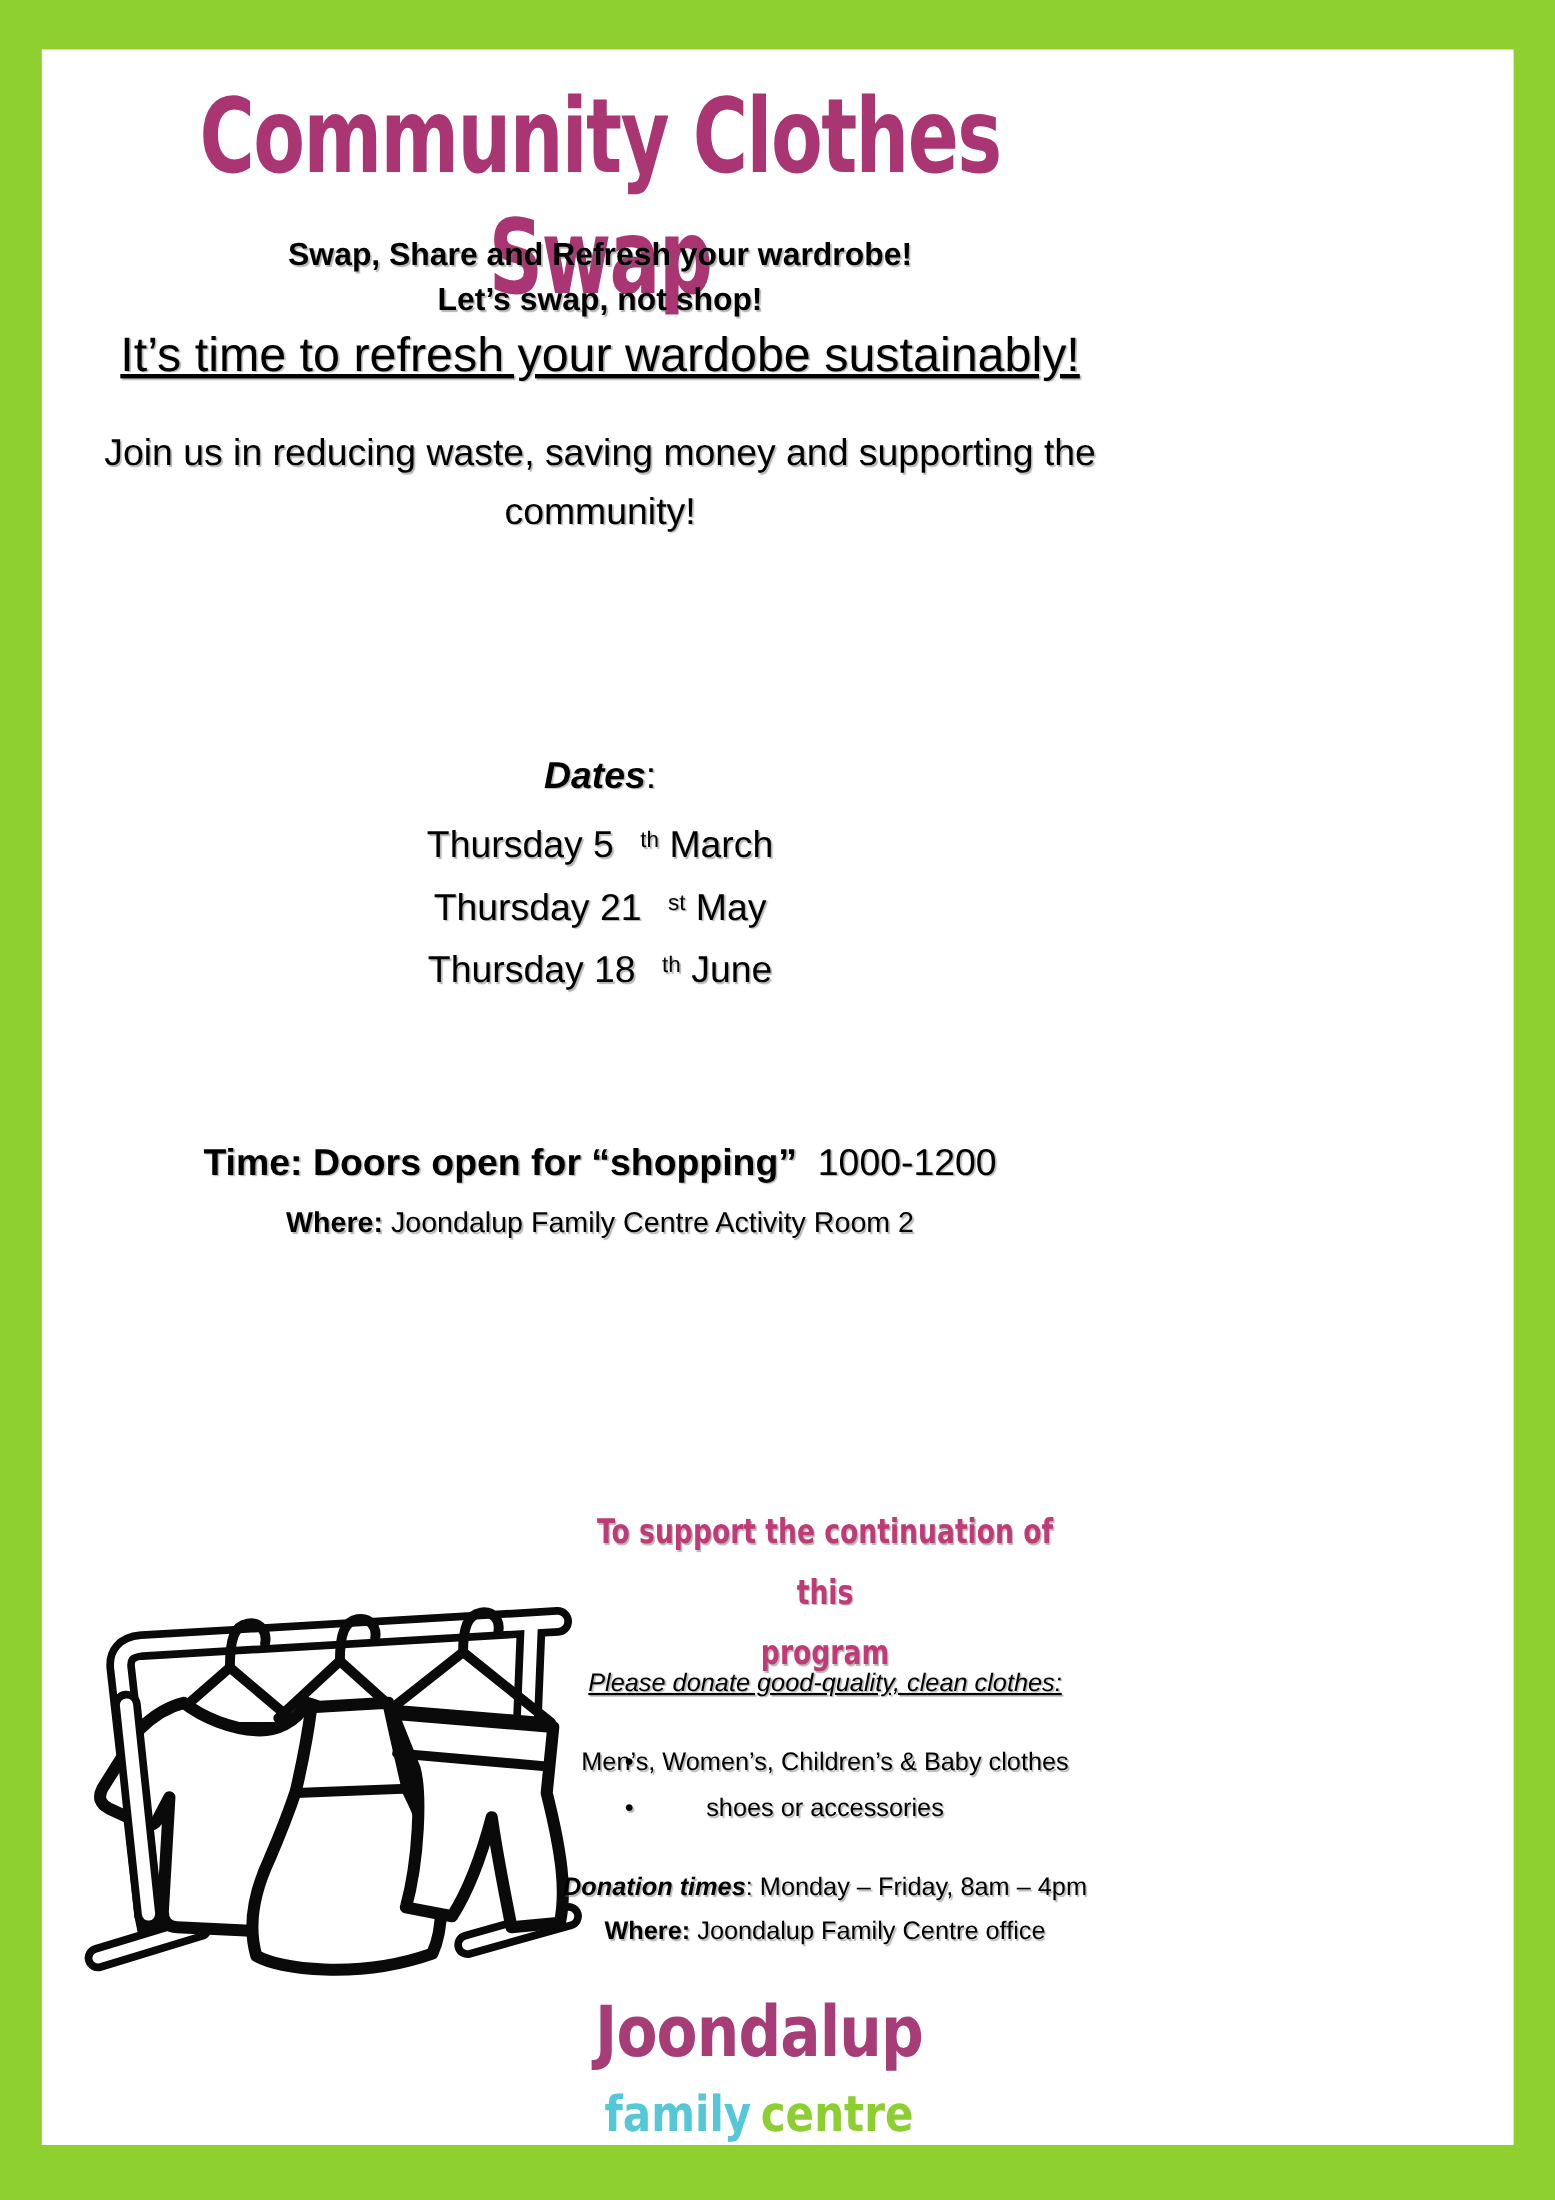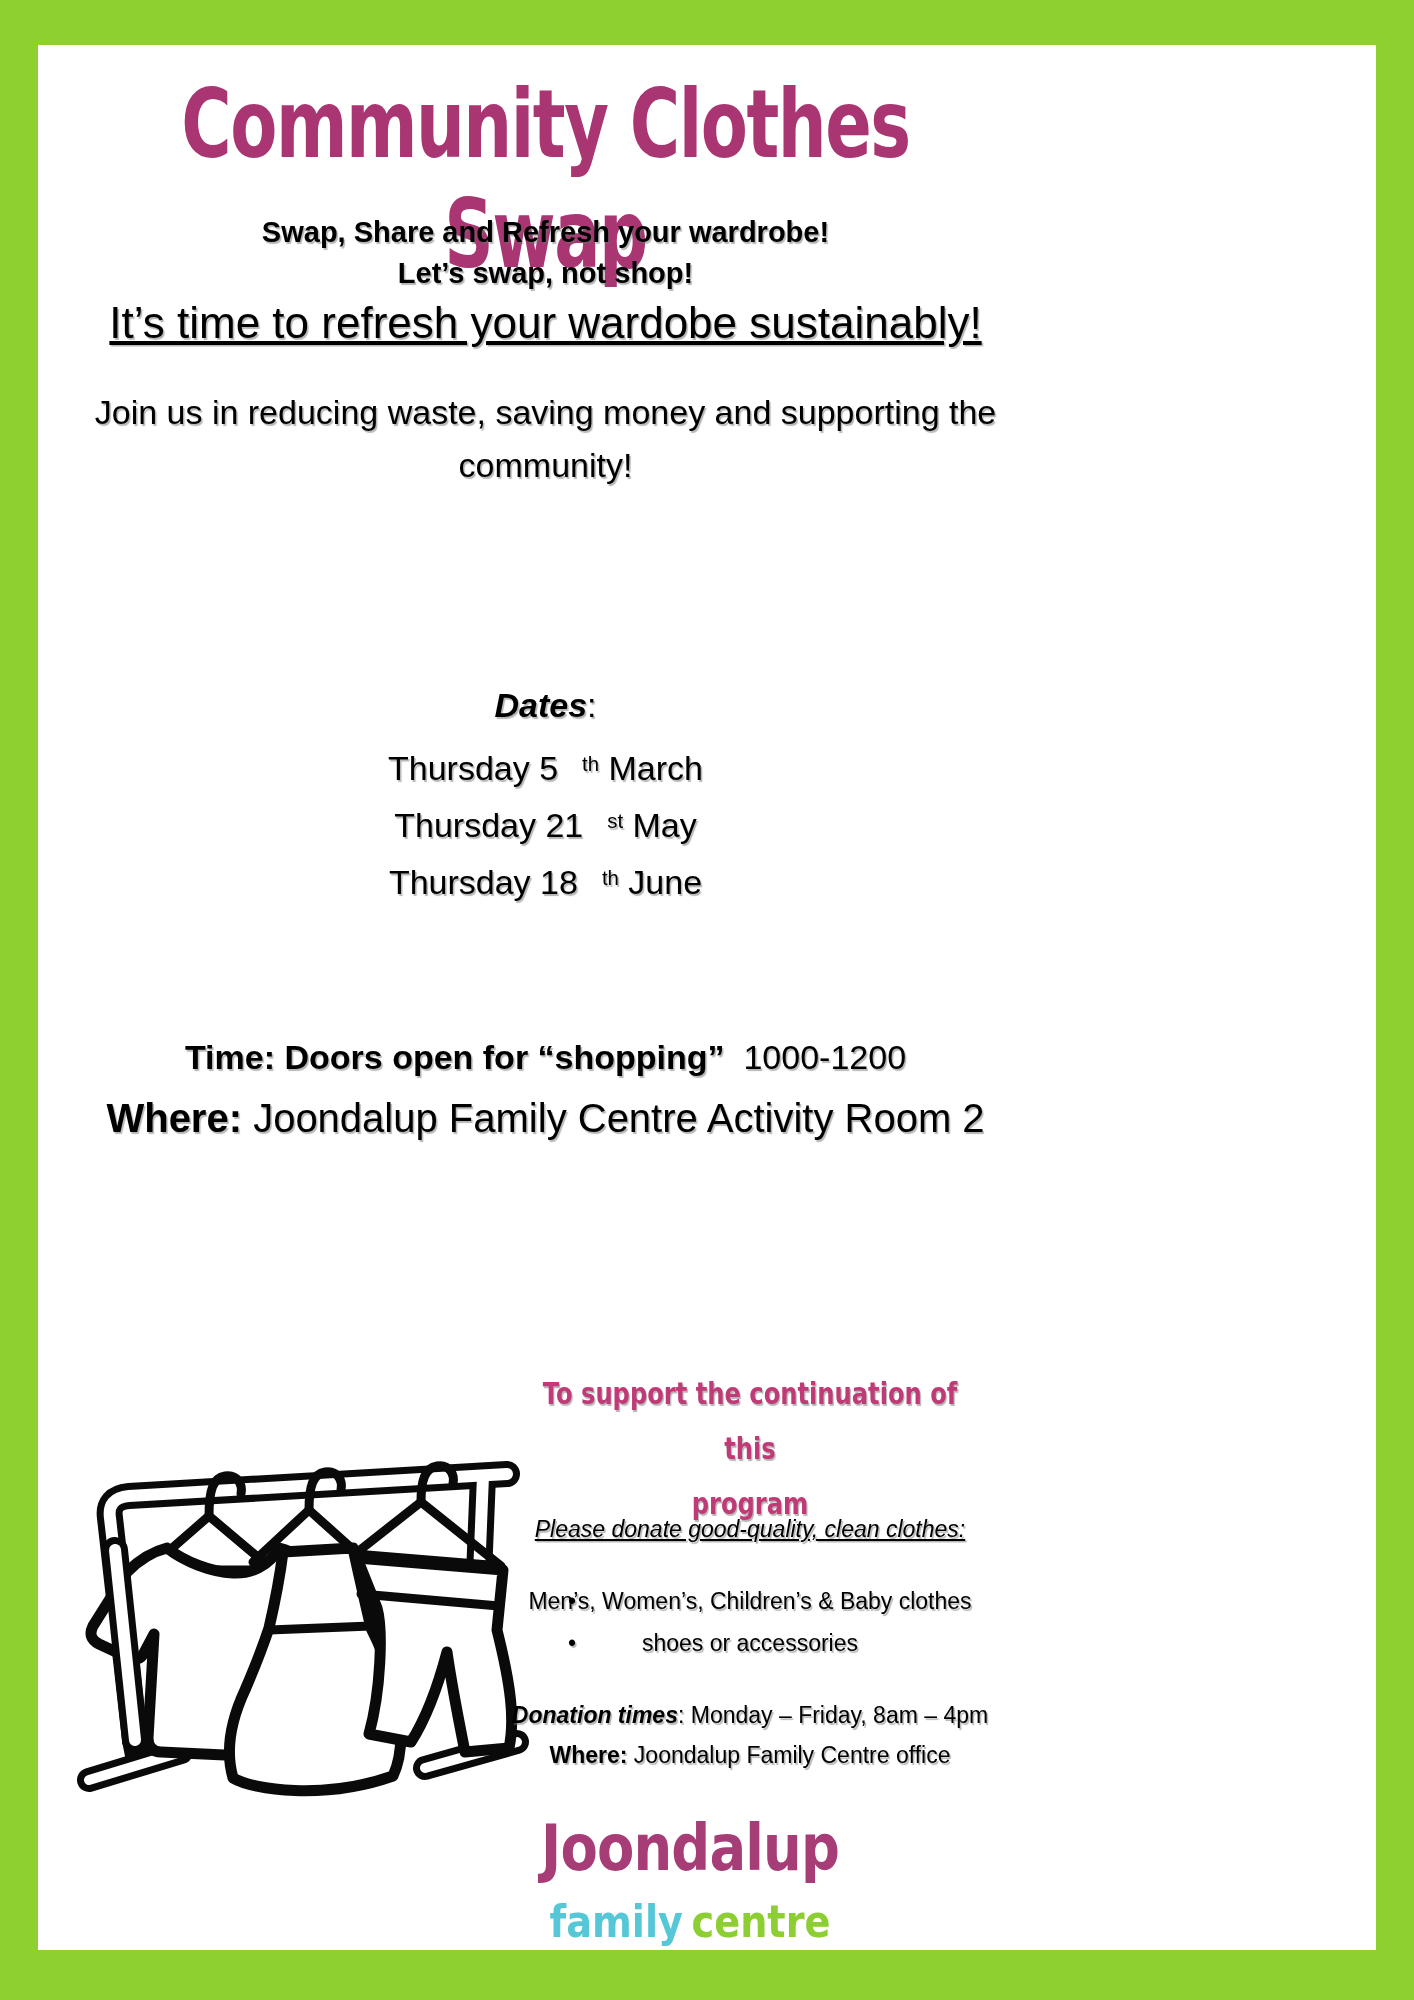--- a/index.html
+++ b/index.html
@@ -16,21 +16,21 @@
          transform:scaleX(.73);transform-origin:center;}
   .sub{top:212px;font-size:29px;font-weight:bold;line-height:41px;}
   .tagline{top:298px;font-size:44px;text-decoration:underline;}
   .join{top:386px;font-size:34px;line-height:53px;}
   .join span{display:inline-block;max-width:950px;}
   .dates-head{top:686px;font-size:34px;}
   .dates-head .lbl{font-weight:bold;font-style:italic;}
   .date-list{top:740px;font-size:34px;line-height:57px;}
   .date-row sup{font-size:60%;line-height:0;position:relative;top:-0.45em;vertical-align:baseline;margin-left:24px;}
   .time-line{top:1038px;font-size:34px;}
-  .where-line{top:1096px;font-size:40px;}
+  .where-line{top:1096px;font-size:26px;}
   .bold{font-weight:bold;}
   .bolditalic{font-weight:bold;font-style:italic;text-align:center;}
   .ws{white-space:pre-wrap;}
   .reminder{top:1216px;font-size:34px;}
   .right-col{position:absolute;left:450px;top:1366px;width:600px;height:440px;}
   .right-col > div{position:absolute;left:0;right:0;text-align:center;}
   .donate-head{top:0;font-family:"DejaVu Sans",sans-serif;font-weight:bold;
                font-size:31px;line-height:55px;color:#bf3a76;
                transform:scaleX(.78);transform-origin:center;}
   .donate-intro{top:150px;font-size:23px;font-style:italic;text-decoration:underline;}

